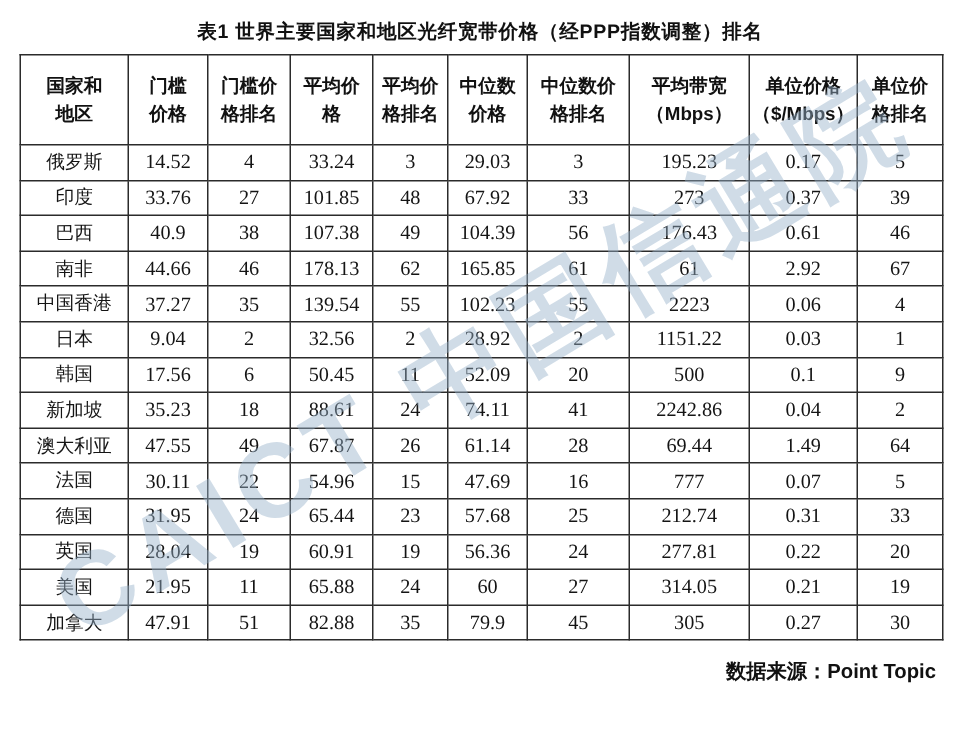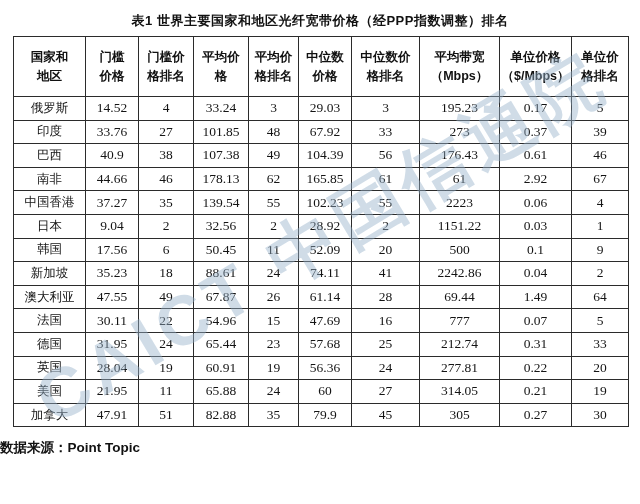--- a/index.html
+++ b/index.html
@@ -73,20 +73,21 @@
     font-size: 70px;
     letter-spacing: 6px;
     white-space: nowrap;
     color: rgba(150, 178, 202, 0.45);
     pointer-events: none;
     user-select: none;
   }
   .source {
     margin-top: 12px;
     margin-right: 16px;
+    text-align: right;
     font-size: 13.5px;
     font-weight: bold;
     font-family: "Liberation Sans", "DejaVu Sans", sans-serif;
     color: #111111;
   }
 </style>
 </head>
 <body>
 
 <div class="page">

